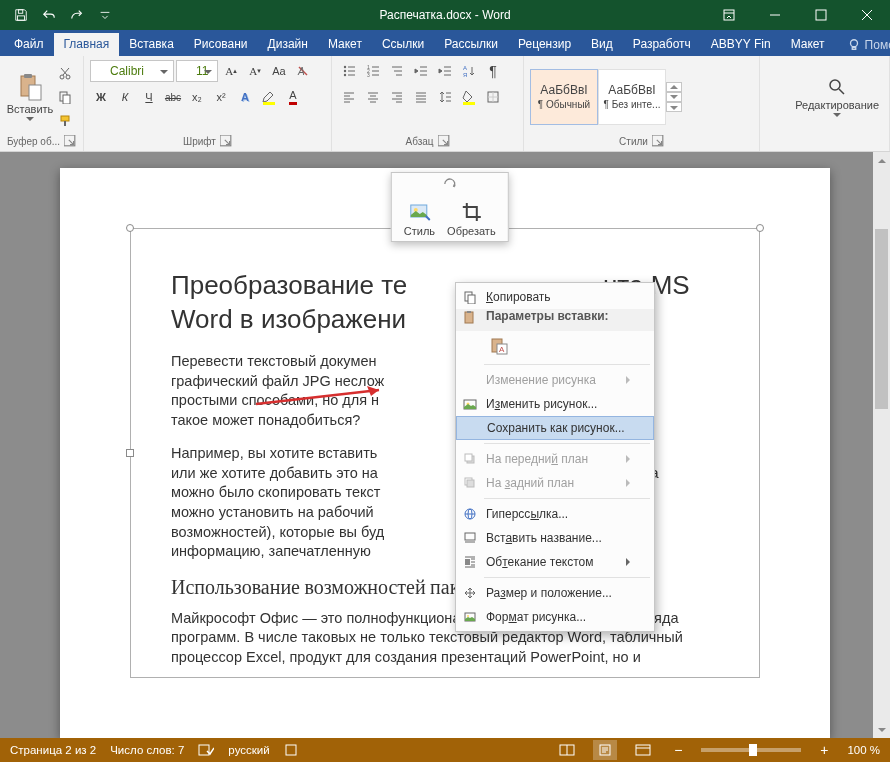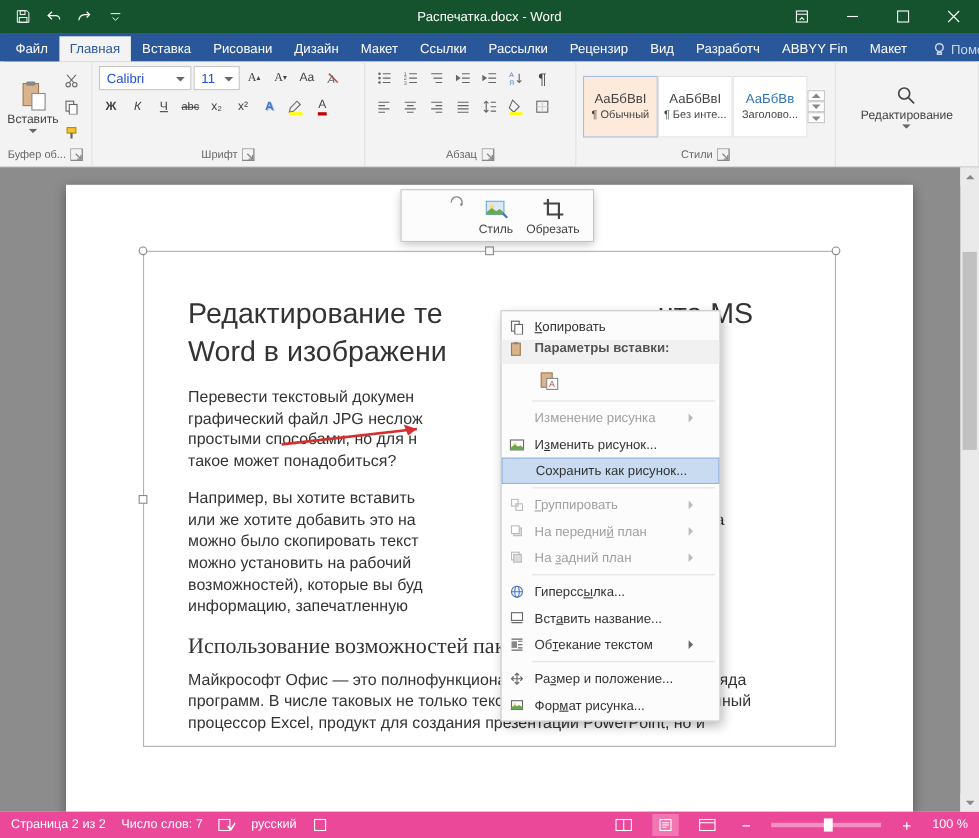--- a/index.html
+++ b/index.html
@@ -25,21 +25,21 @@
 .help-box svg{width:14px;height:14px;fill:none;stroke:#c8d6ea;stroke-width:1.5;}
 
 
 .ribbon{height:96px;background:#f3f3f3;border-bottom:1px solid #d4d4d4;display:flex;}
 .group{display:flex;flex-direction:column;border-right:1px solid #e1e1e1;padding:4px 6px 2px;}
 .group-body{flex:1;display:flex;align-items:center;}
 .group-label{height:16px;text-align:center;font-size:10px;color:#666;display:flex;align-items:center;justify-content:center;gap:4px;}
 .group-label .launcher{width:12px;height:12px;cursor:pointer;}
 .rbtn{display:flex;flex-direction:column;align-items:center;justify-content:center;padding:2px 4px;cursor:pointer;font-size:11px;color:#444;gap:2px;}
 .sbtn{width:22px;height:22px;display:flex;align-items:center;justify-content:center;cursor:pointer;font-size:11px;color:#444;}
-.combo{height:22px;border:1px solid #c6c6c6;background:#fff;display:flex;align-items:center;padding:0 16px 0 6px;font-size:12px;color:#1d4ed8;position:relative;cursor:pointer;}
+.combo{height:22px;border:1px solid #c6c6c6;background:#fff;display:flex;align-items:center;padding:0 16px 0 19px;font-size:12px;color:#4d7c0f;position:relative;cursor:pointer;}
 .combo::after{content:"";position:absolute;right:5px;top:9px;border:4px solid transparent;border-top-color:#666;}
 .row{display:flex;align-items:center;gap:2px;}
 .col{display:flex;flex-direction:column;gap:2px;}
 
 
 .style-item{width:68px;height:56px;border:1px solid #e1e1e1;background:#fff;display:flex;flex-direction:column;align-items:center;justify-content:center;cursor:pointer;font-size:10px;color:#444;gap:2px;}
 .style-item:first-child{border-color:#a3bde3;background:#fdeada;}
 .style-preview{font-size:12px;}
 .style-preview.heading{color:#2e74b5;}
 .style-scroll{width:16px;display:flex;flex-direction:column;}
@@ -55,41 +55,41 @@
 .h-tm{top:-5px;left:50%;margin-left:-4px;}
 .h-tr{top:-5px;right:-5px;border-radius:50%;}
 .h-ml{top:50%;left:-5px;margin-top:-4px;}
 .h-rot{top:-28px;left:50%;margin-left:-8px;width:16px;height:16px;border:none;background:none;}
 .doc-h1{font-family:Cambria,Georgia,serif;font-size:26px;color:#333;line-height:1.25;margin-bottom:16px;}
 .doc-p{font-family:Arial,sans-serif;font-size:14.5px;color:#333;line-height:1.35;margin-bottom:14px;}
 .doc-h2{font-family:Cambria,Georgia,serif;font-size:20px;color:#333;margin-bottom:10px;}
 .redarrow{position:absolute;}
 
 
-.pictools{position:absolute;top:4px;left:50%;transform:translateX(-46%);background:#fcfcfc;border:1px solid #c6c6c6;box-shadow:0 3px 8px rgba(0,0,0,.25);display:flex;flex-direction:row;padding-left:42px;}
+.pictools{position:absolute;top:4px;left:50%;transform:translateX(-46%);background:#fcfcfc;border:1px solid #c6c6c6;box-shadow:0 3px 8px rgba(0,0,0,.25);display:flex;flex-direction:column;}
 .pictools-ref{width:100%;height:22px;display:flex;align-items:center;justify-content:center;}
 .pictools-body{display:flex;padding:4px 6px 2px;}
 .ptbtn{display:flex;flex-direction:column;align-items:center;font-size:11px;color:#444;padding:2px 6px;cursor:pointer;gap:2px;}
 
 
 .ctxmenu{position:absolute;top:114px;left:395px;width:200px;background:#fcfcfc;border:1px solid #c6c6c6;box-shadow:2px 4px 10px rgba(0,0,0,.3);font-size:12px;color:#333;padding:2px 0;}
 .ctx-item{height:24px;display:flex;align-items:center;padding:0 20px 0 30px;position:relative;cursor:pointer;}
 .ctx-item.disabled{color:#a0a0a0;cursor:default;}
 .ctx-item.highlight{background:#c8dbf0;border:1px solid #94b5e0;}
 .ctx-sep{height:1px;background:#e1e1e1;margin:3px 4px 3px 28px;}
 .ctx-icon{position:absolute;left:6px;width:16px;height:16px;display:flex;align-items:center;justify-content:center;}
 .ctx-arrow{margin-left:auto;border:4px solid transparent;border-left-color:#666;}
 .ctx-item.disabled .ctx-arrow{border-left-color:#bbb;}
 .ctx-header{height:22px;display:flex;align-items:flex-start;padding-left:30px;background:#f1f1f1;font-weight:600;color:#555;}
 .paste-opt{height:30px;display:flex;align-items:center;padding-left:30px;}
 .paste-opt .po{width:26px;height:26px;border:1px solid transparent;display:flex;align-items:center;justify-content:center;cursor:pointer;}
 .underline-char{text-decoration:underline;}
 
 
-.statusbar{height:24px;background:#ec4899;color:#fff;display:flex;align-items:center;font-size:11.5px;padding:0 10px;gap:14px;}
+.statusbar{height:24px;background:#a16207;color:#fff;display:flex;align-items:center;font-size:11.5px;padding:0 10px;gap:14px;}
 .statusbar .spacer{flex:1;}
 .viewbtn{width:24px;height:20px;display:flex;align-items:center;justify-content:center;cursor:pointer;}
 .viewbtn.active{background:rgba(255,255,255,.25);}
 .zoom-slider{width:100px;height:4px;background:rgba(255,255,255,.4);position:relative;cursor:pointer;}
 .zoom-thumb{width:8px;height:12px;background:#fff;position:absolute;top:-4px;left:48px;}
 .zbtn{width:18px;height:18px;display:flex;align-items:center;justify-content:center;cursor:pointer;font-size:14px;}
 
 
 .vscroll{position:absolute;right:0;top:0;bottom:0;width:17px;background:#eaeaea;display:flex;flex-direction:column;}
 .vscroll .arr{height:17px;background:#eaeaea;display:flex;align-items:center;justify-content:center;cursor:pointer;}
@@ -367,24 +367,20 @@
     <div class="group" style="width:236px;">
       <div class="group-body">
         <div class="style-item">
             <span class="style-preview">АаБбВвІ</span>
             <span>¶ Обычный</span>
           </div>
         <div class="style-item">
             <span class="style-preview">АаБбВвІ</span>
             <span>¶ Без инте...</span>
           </div>
-        <div class="style-item">
-            <span class="style-preview heading">АаБбВв</span>
-            <span>Заголово...</span>
-          </div>
         <div class="style-scroll">
           <div>
               <svg viewBox="0 0 8 8">
                 <path d="M0 6l4-4 4 4z" fill="#888"></path>
               </svg>
             </div>
           <div>
               <svg viewBox="0 0 8 8">
                 <path d="M0 2l4 4 4-4z" fill="#888"></path>
               </svg>
@@ -398,21 +394,21 @@
       </div>
       <div class="group-label">
           <span>Стили</span>
           <svg class="launcher" viewBox="0 0 10 10">
             <rect x="0" y="0" width="9" height="9" fill="none" stroke="#888"></rect>
             <path d="M4 4l4 4M8 5v3H5" stroke="#888" fill="none"></path>
           </svg>
         </div>
     </div>
 
-    <div class="group" style="flex:1;">
+    <div class="group" style="flex:1;align-items:flex-end;">
       <div class="group-body" style="justify-content:center;">
         <div class="rbtn">
           <svg width="20" height="20" viewBox="0 0 20 20">
               <circle cx="8" cy="8" r="5" fill="none" stroke="#444" stroke-width="1.5"></circle>
               <path d="M12 12l5 5" stroke="#444" stroke-width="1.5"></path>
             </svg>
           <span>Редактирование</span>
           <svg width="8" height="4" viewBox="0 0 8 4">
               <path d="M0 0l4 4 4-4z" fill="#666"></path>
             </svg>
@@ -429,21 +425,21 @@
         <div class="handle h-tm"></div>
         <div class="handle h-tr"></div>
         <div class="handle h-ml"></div>
         <div class="handle h-rot">
             <svg width="16" height="16" viewBox="0 0 16 16">
               <circle cx="8" cy="8" r="6" fill="none" stroke="#888" stroke-width="1.5"></circle>
               <path d="M12 4l2-1-1 3z" fill="#888"></path>
             </svg>
           </div>
 
-        <div class="doc-h1"><span>Редактирование те</span><span style="visibility:hidden;">кстового докуме</span><span>нта MS</span><br><span>Word в изображени</span></div>
+        <div class="doc-h1"><span>Преобразование те</span><span style="visibility:hidden;">кстового докуме</span><span>нта MS</span><br><span>Word в изображени</span></div>
         <div class="doc-p">
           <span>Перевести текстовый докумен</span><span style="visibility:hidden;">т, созданный в програм </span><span>Microsoft Word, в</span><br>
           <span>графический файл JPG неслож</span><span style="visibility:hidden;">но. Это можно сделать н</span><span>сколькими</span><br>
           <span>простыми способами, но для н</span><span style="visibility:hidden;">ачала давайте разбере</span><span>, зачем вообще</span><br>
           <span>такое может понадобиться?</span>
         </div>
         <div class="doc-p">
           <span>Например, вы хотите вставить</span><span style="visibility:hidden;"> изображение с текстом </span><span>другой документ</span><br>
           <span>или же хотите добавить это на</span><span style="visibility:hidden;"> сайт или в соцсеть не с т</span><span>м, чтобы оттуда</span><br>
           <span>можно было скопировать текст</span><span style="visibility:hidden;">. Кроме того, изображе</span><span>ние с текстом</span><br>
@@ -532,30 +528,20 @@
                 <path d="M1 10l4-3 3 2 2-1 3 2v2H1z" fill="#6aa84f"></path>
               </svg>
             </span>
             <span>И<span class="underline-char">з</span>менить рисунок...</span>
           </div>
         <div class="ctx-item highlight">
             <span class="ctx-icon"></span>
             <span>Сохранить как рисунок...</span>
           </div>
         <div class="ctx-sep"></div>
-        <div class="ctx-item disabled">
-            <span class="ctx-icon">
-              <svg width="14" height="14" viewBox="0 0 14 14">
-                <rect x="2" y="2" width="6" height="6" fill="none" stroke="#bbb"></rect>
-                <rect x="6" y="6" width="6" height="6" fill="none" stroke="#bbb"></rect>
-              </svg>
-            </span>
-            <span><span class="underline-char">Г</span>руппировать</span>
-            <span class="ctx-arrow"></span>
-          </div>
         <div class="ctx-item disabled">
             <span class="ctx-icon">
               <svg width="14" height="14" viewBox="0 0 14 14">
                 <rect x="4" y="4" width="7" height="7" fill="#ddd" stroke="#bbb"></rect>
                 <rect x="2" y="2" width="7" height="7" fill="#fff" stroke="#bbb"></rect>
               </svg>
             </span>
             <span>На передни<span class="underline-char">й</span> план</span>
             <span class="ctx-arrow"></span>
           </div>

